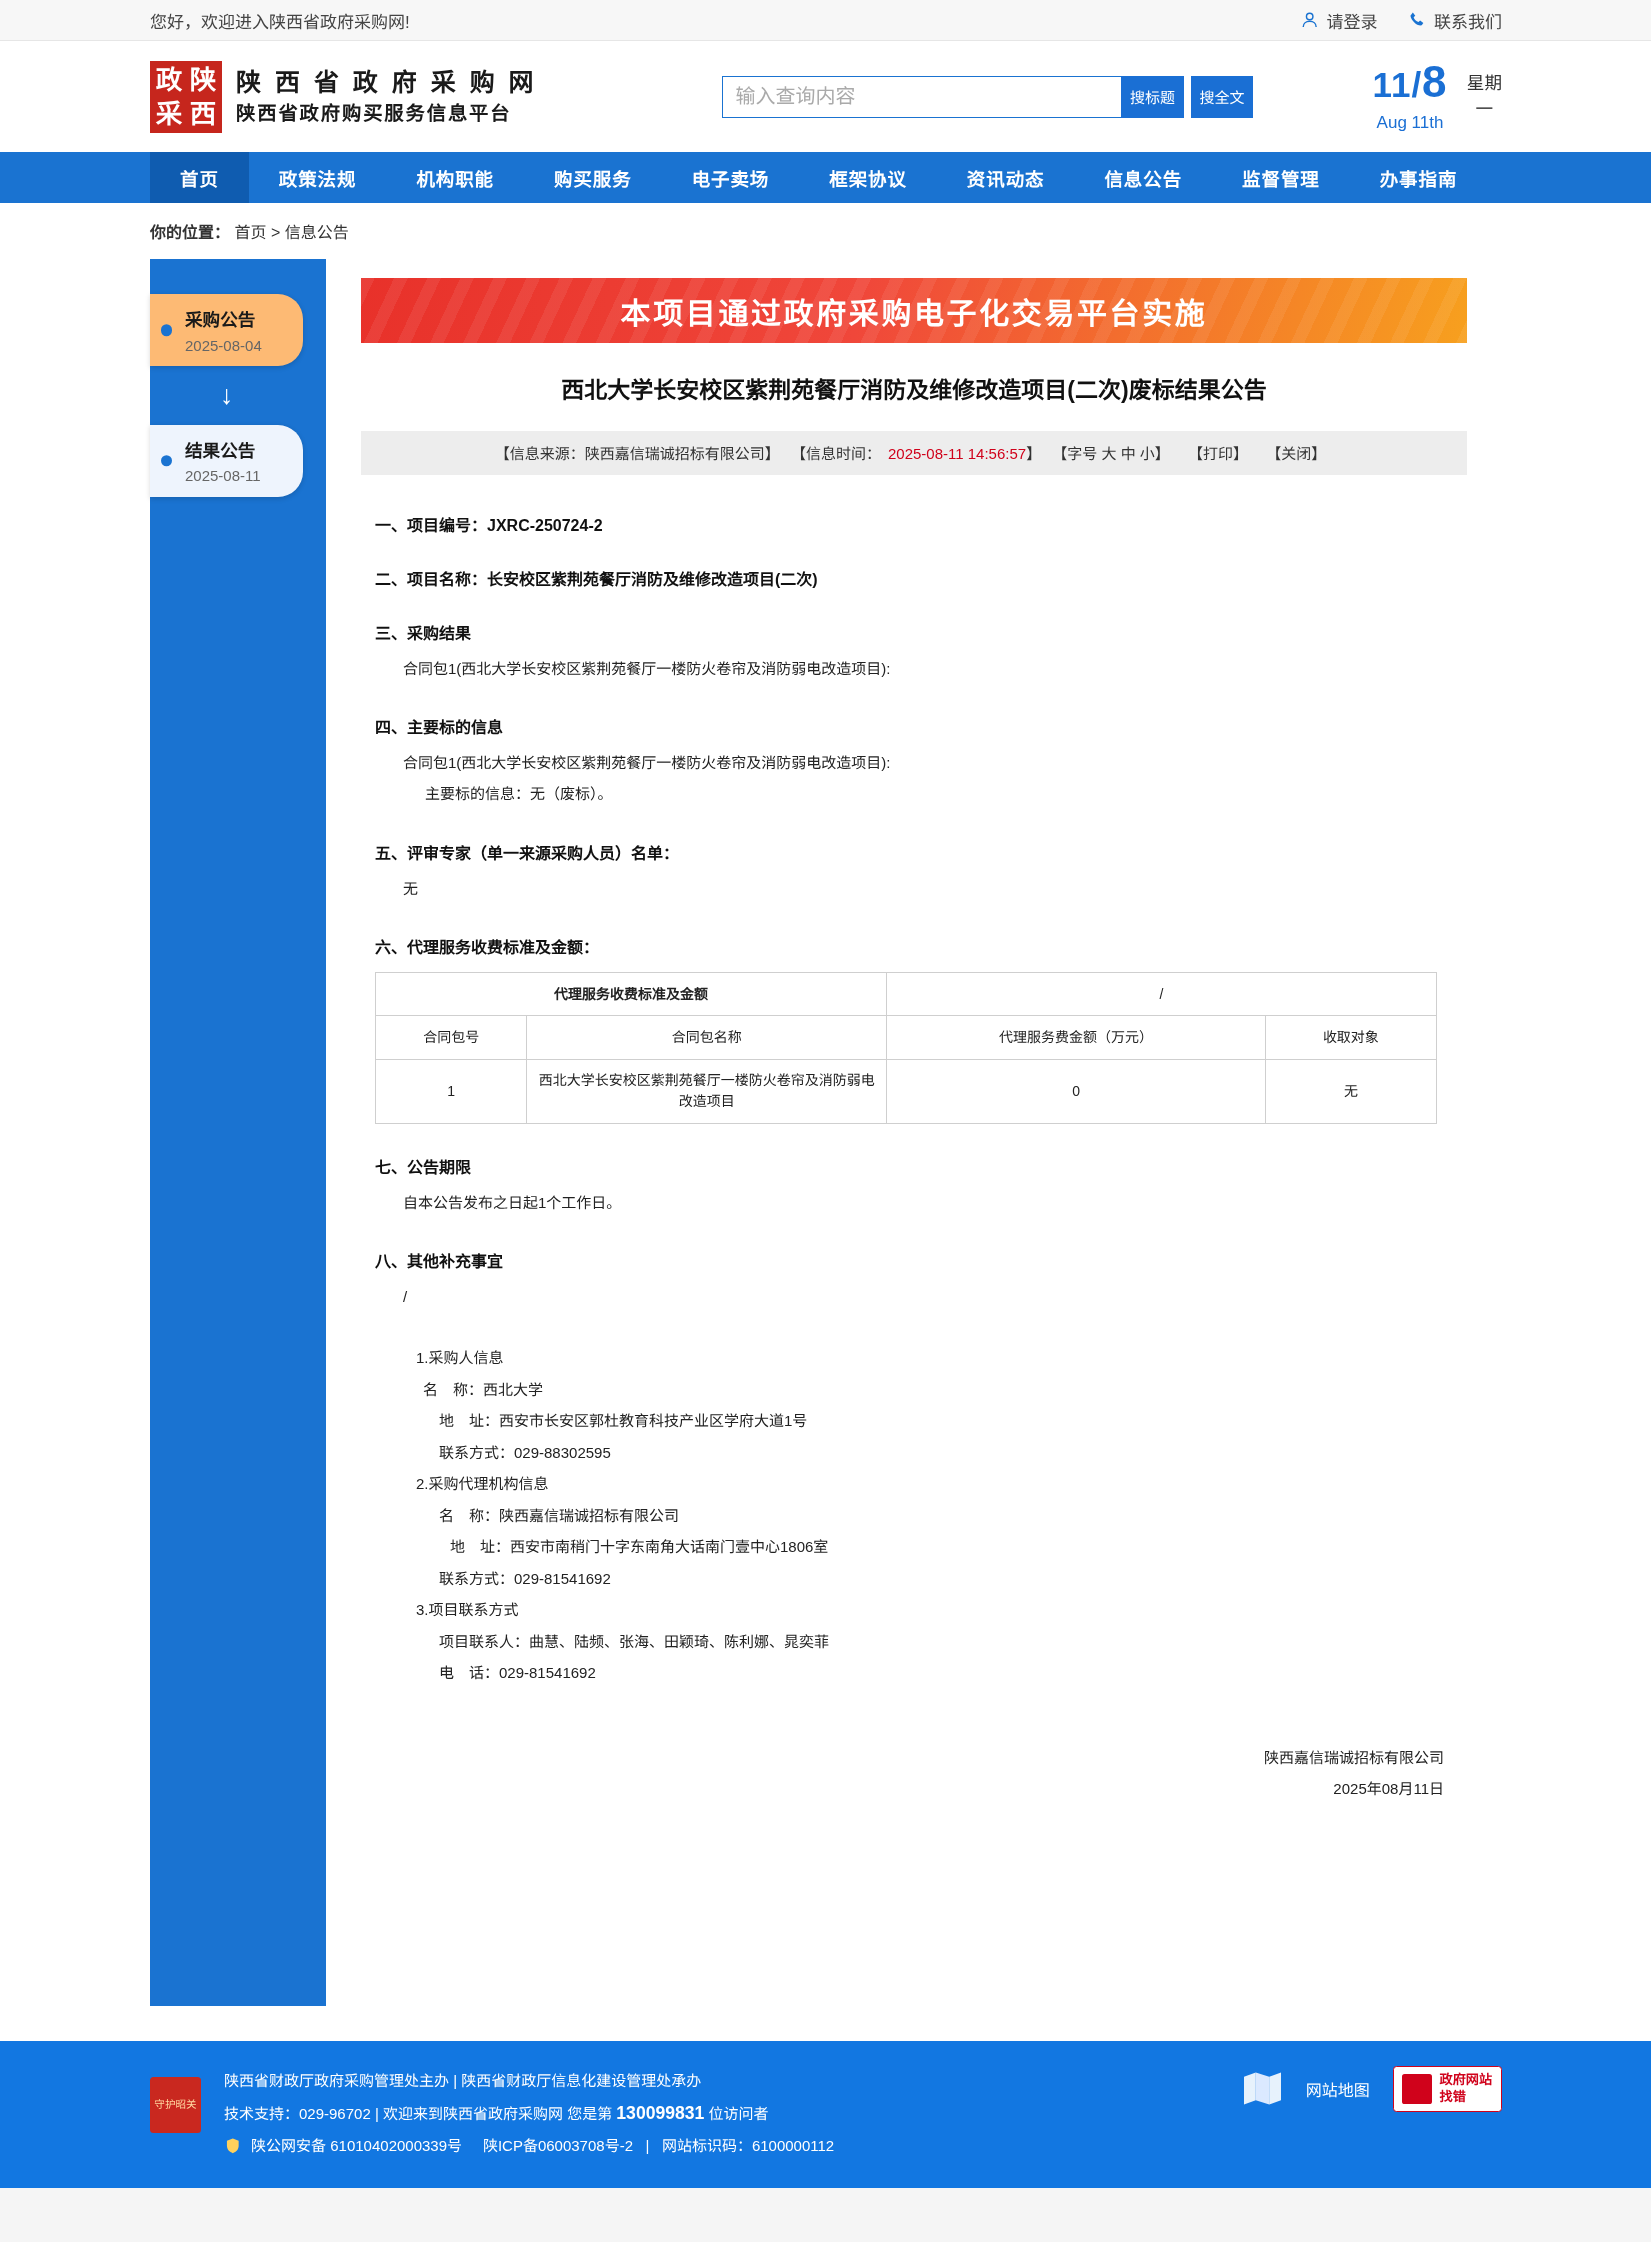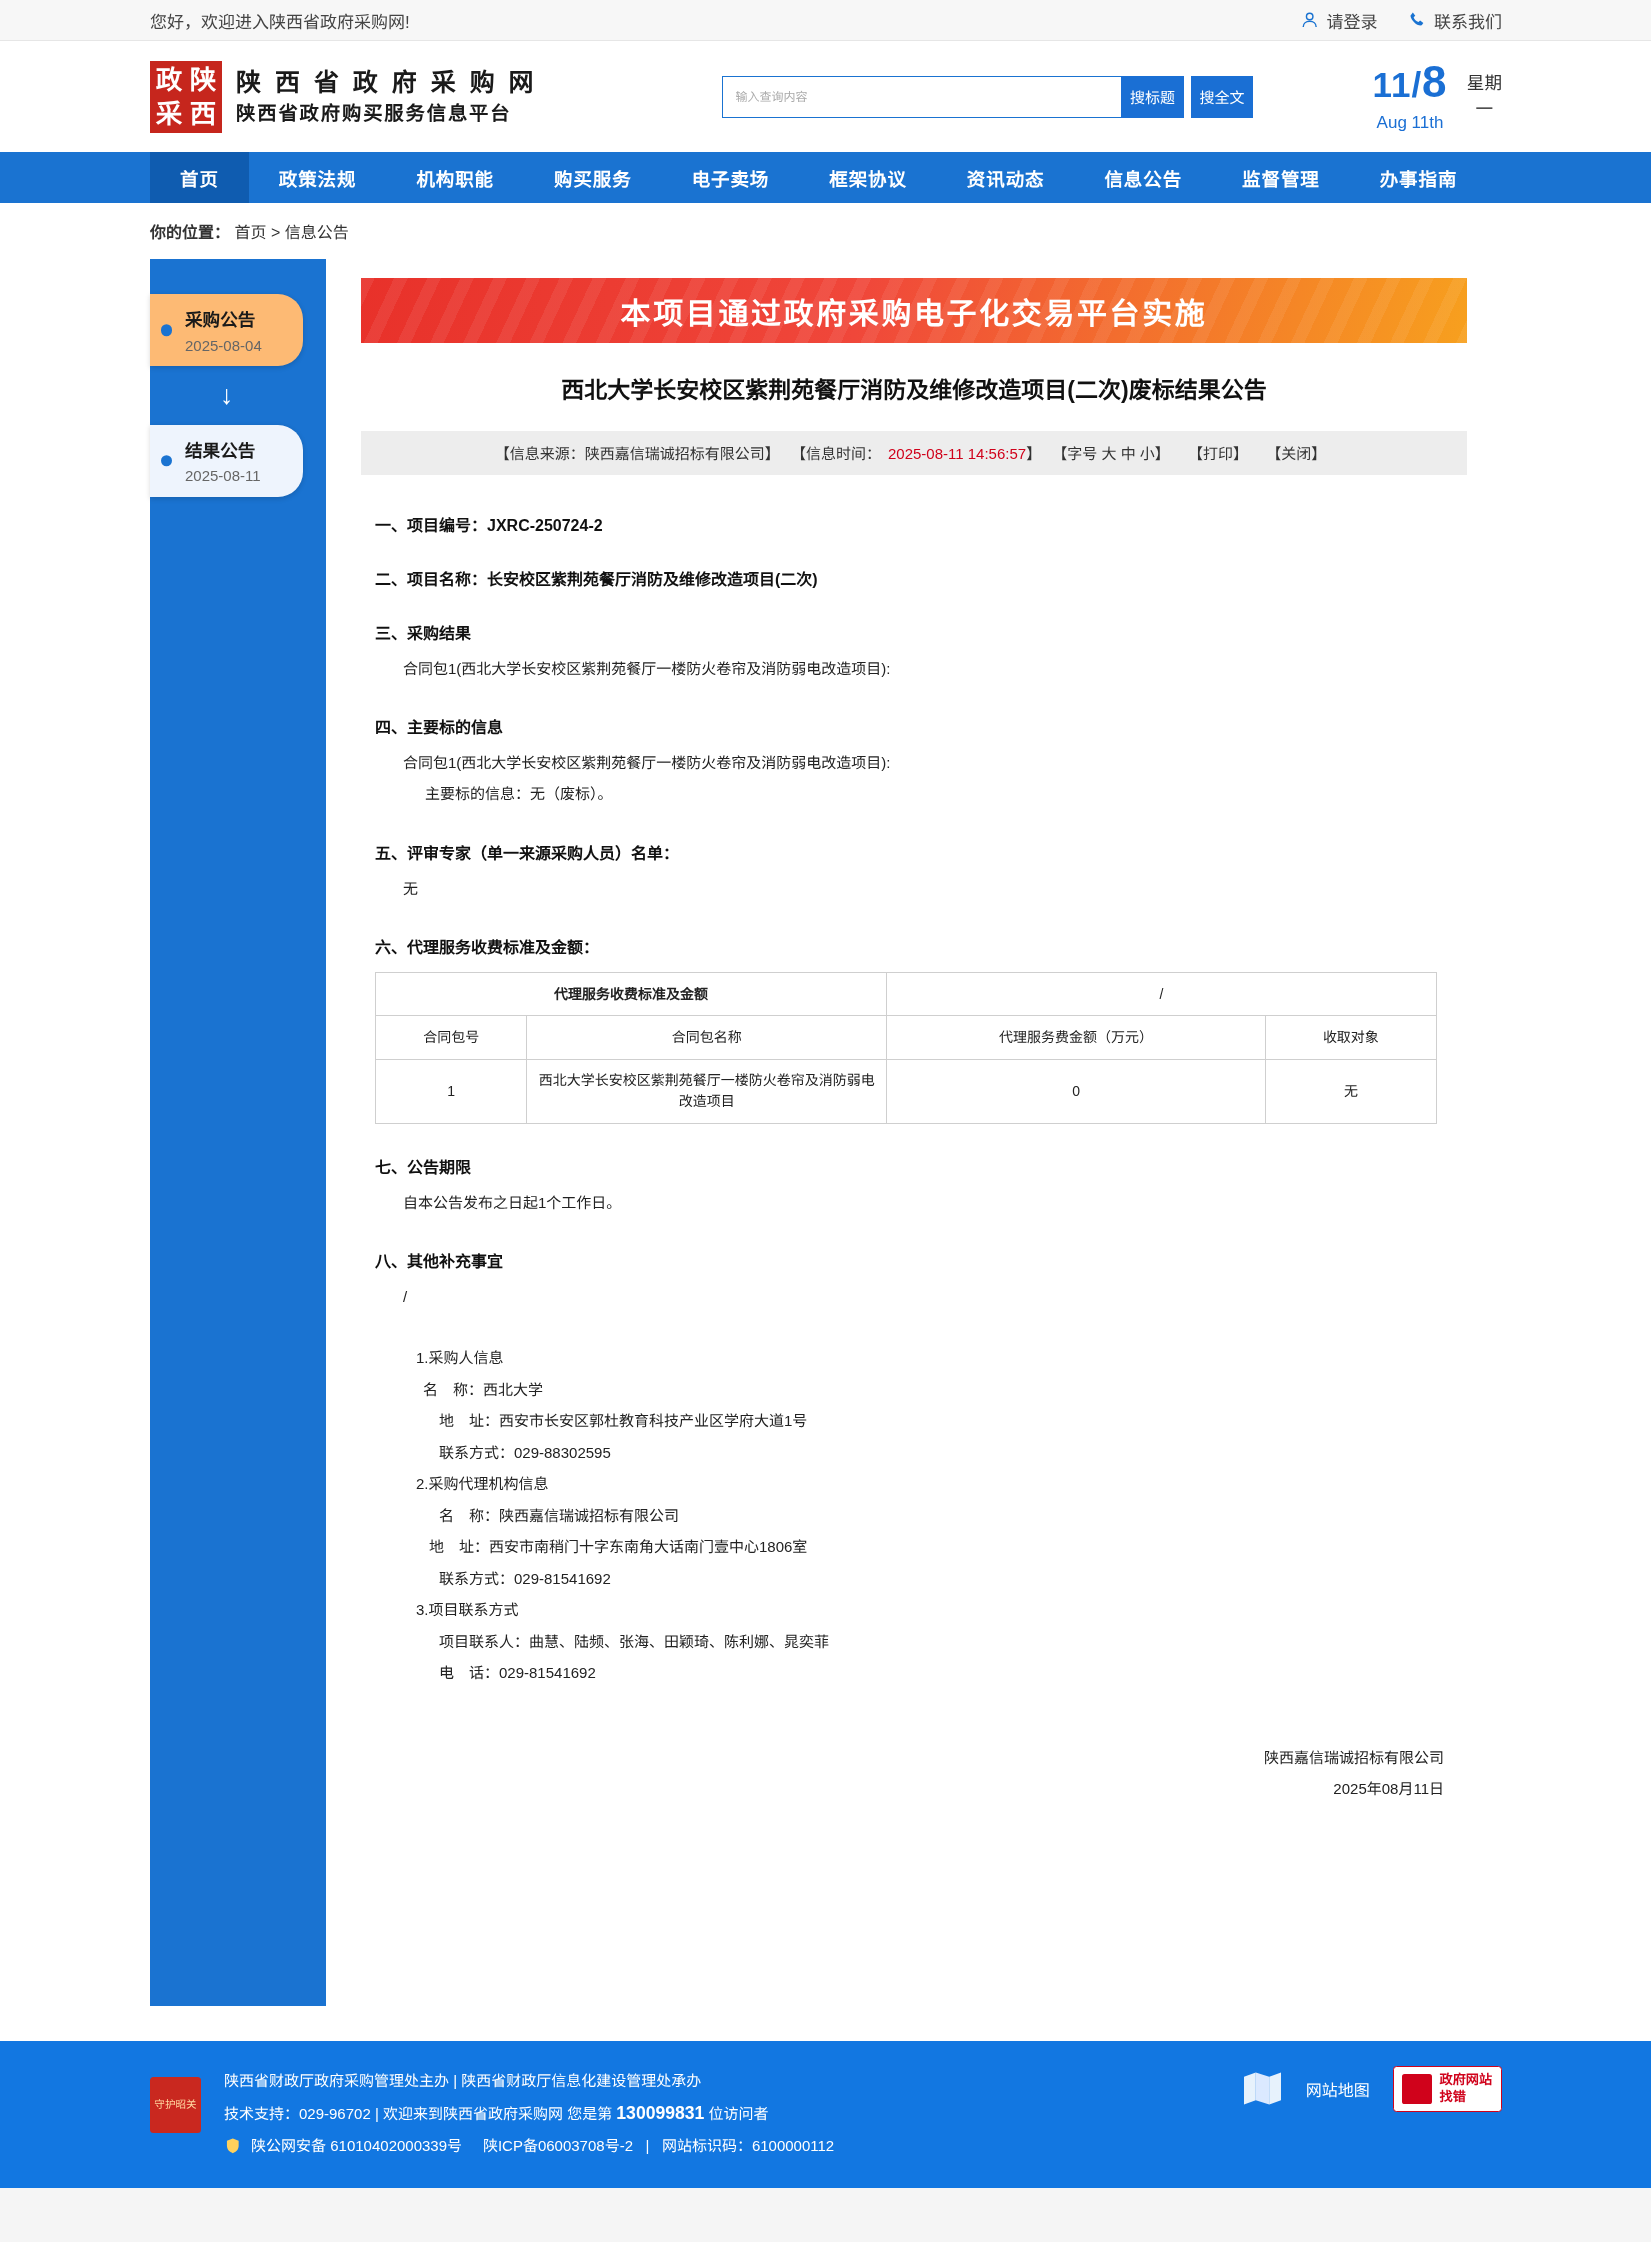--- a/index.html
+++ b/index.html
@@ -47,21 +47,21 @@
   }
   .logo-mark span { display:block; }
   .logo-txt { line-height: 1.42; }
   .logo-title { font-size: 25px; font-weight: 700; color: #1a1a1a; letter-spacing: 3.5px; }
   .logo-sub { font-size: 19.4px; font-weight: 700; color: #1a1a1a; letter-spacing: 1.8px; }
 
   .search-wrap { display: flex; align-items: center; margin-left: 185px; }
   .search-input {
     width: 399px; height: 42px;
     border: 1.8px solid #1a73d1; border-right: none;
-    padding: 0 12.4px; font-size: 12px; color: #8b5cf6;
+    padding: 0 12.4px; font-size: 20px; color: #8b5cf6;
     outline: none; background: #fff;
   }
   .search-input::placeholder { color: #aaa; }
   .search-btn {
     height: 42px; min-width: 56px;
     background: #1a6fd4; color: #fff;
     border: none; font-size: 15px; cursor: pointer;
     padding: 0 8.8px;
     font-family: "Liberation Sans", sans-serif;
   }
@@ -388,21 +388,21 @@
         <div class="p">/</div>
       </div>
 
       <div class="blk">
         <div class="p" style="margin-left:55px">1.采购人信息</div>
         <div class="p" style="margin-left:62px">名　称：西北大学</div>
         <div class="p" style="margin-left:78px">地　址：西安市长安区郭杜教育科技产业区学府大道1号</div>
         <div class="p" style="margin-left:78px">联系方式：029-88302595</div>
         <div class="p" style="margin-left:55px">2.采购代理机构信息</div>
         <div class="p" style="margin-left:78px">名　称：陕西嘉信瑞诚招标有限公司</div>
-        <div class="p" style="margin-left:68px">地　址：西安市南稍门十字东南角大话南门壹中心1806室</div>
+        <div class="p" style="margin-left:89px">地　址：西安市南稍门十字东南角大话南门壹中心1806室</div>
         <div class="p" style="margin-left:78px">联系方式：029-81541692</div>
         <div class="p" style="margin-left:55px">3.项目联系方式</div>
         <div class="p" style="margin-left:78px">项目联系人：曲慧、陆频、张海、田颖琦、陈利娜、晁奕菲</div>
         <div class="p" style="margin-left:78px">电　话：029-81541692</div>
       </div>
 
       <div class="sign">
         <div>陕西嘉信瑞诚招标有限公司</div>
         <div>2025年08月11日</div>
       </div>

